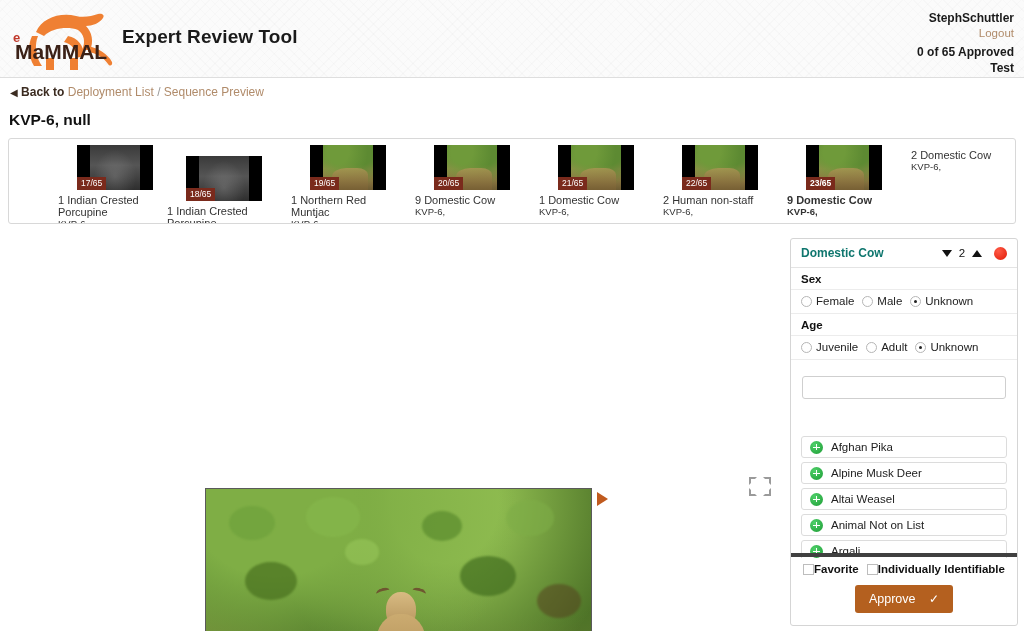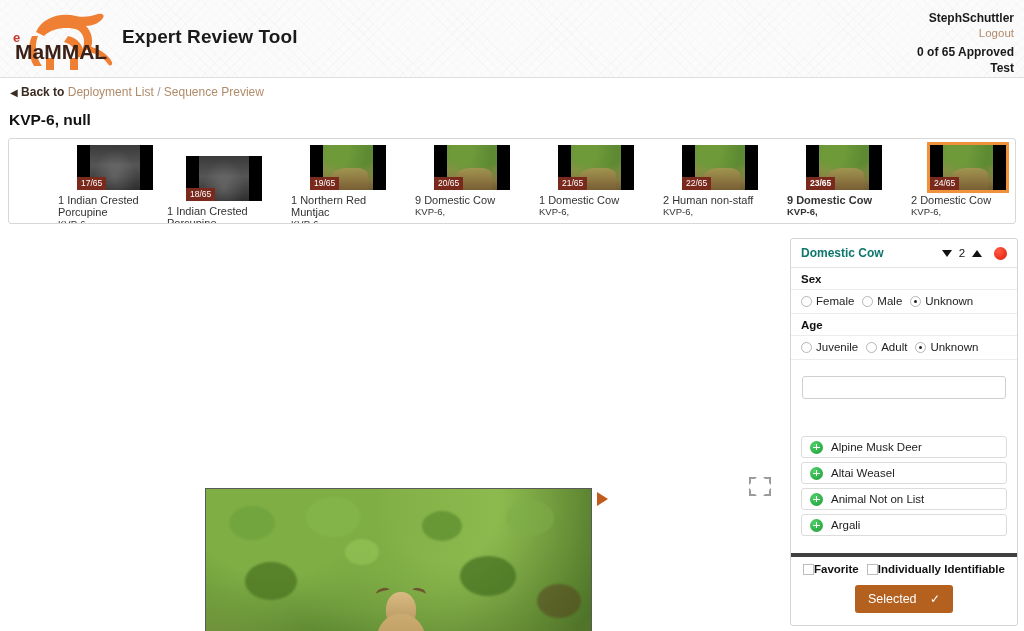--- a/index.html
+++ b/index.html
@@ -322,28 +322,20 @@
           <div class="bar-l"></div>
           <div class="bar-r"></div>
           <div class="scene day trail"></div>
         </div>
         <div class="seq-badge">23/65</div>
       </div>
       <div class="seq-label">9 Domestic Cow</div>
       <div class="seq-dep">KVP-6,</div>
     </div>
     <div class="seq-item" style="left: 902px;">
-      <div class="seq-thumb selected">
-        <div class="art">
-          <div class="bar-l"></div>
-          <div class="bar-r"></div>
-          <div class="scene day trail"></div>
-        </div>
-        <div class="seq-badge">24/65</div>
-      </div>
       <div class="seq-label">2 Domestic Cow</div>
       <div class="seq-dep">KVP-6,</div>
     </div>
   </div>
 
 <div id="viewer">
   <svg id="fullscreen-btn" viewBox="0 0 26 23">
     <g fill="#9a9a9a">
       <path d="M2 2 L10 2 L8 4 L4 4 L4 8 L2 10 Z"></path>
       <path d="M24 2 L24 10 L22 8 L22 4 L18 4 L16 2 Z"></path>
@@ -420,20 +412,24 @@
       <span class="rb on"></span>
       <span>Unknown</span>
     </label>
   </div>
 
   <input id="species-search" type="text" placeholder="" style="">
 
   <div id="species-list">
       <div class="sp-row">
         <span class="plus"></span>
+        <span class="sp-name">Afghan Pika</span>
+      </div>
+      <div class="sp-row">
+        <span class="plus"></span>
         <span class="sp-name">Alpine Musk Deer</span>
       </div>
       <div class="sp-row">
         <span class="plus"></span>
         <span class="sp-name">Altai Weasel</span>
       </div>
       <div class="sp-row">
         <span class="plus"></span>
         <span class="sp-name">Animal Not on List</span>
       </div>
@@ -444,17 +440,17 @@
     </div>
 
   <div id="panel-footer">
     <div class="chk-row">
       <span class="chk"></span>
       <span class="chk-label">Favorite</span>
       <span class="chk" style="margin-left:8px;"></span>
       <span class="chk-label">Individually Identifiable</span>
     </div>
     <button id="approve-btn">
-      <span>Selected</span>
+      <span>Approve</span>
       <span class="chk-mark">✓</span>
     </button>
   </div>
 </div>
 
 </body></html>

